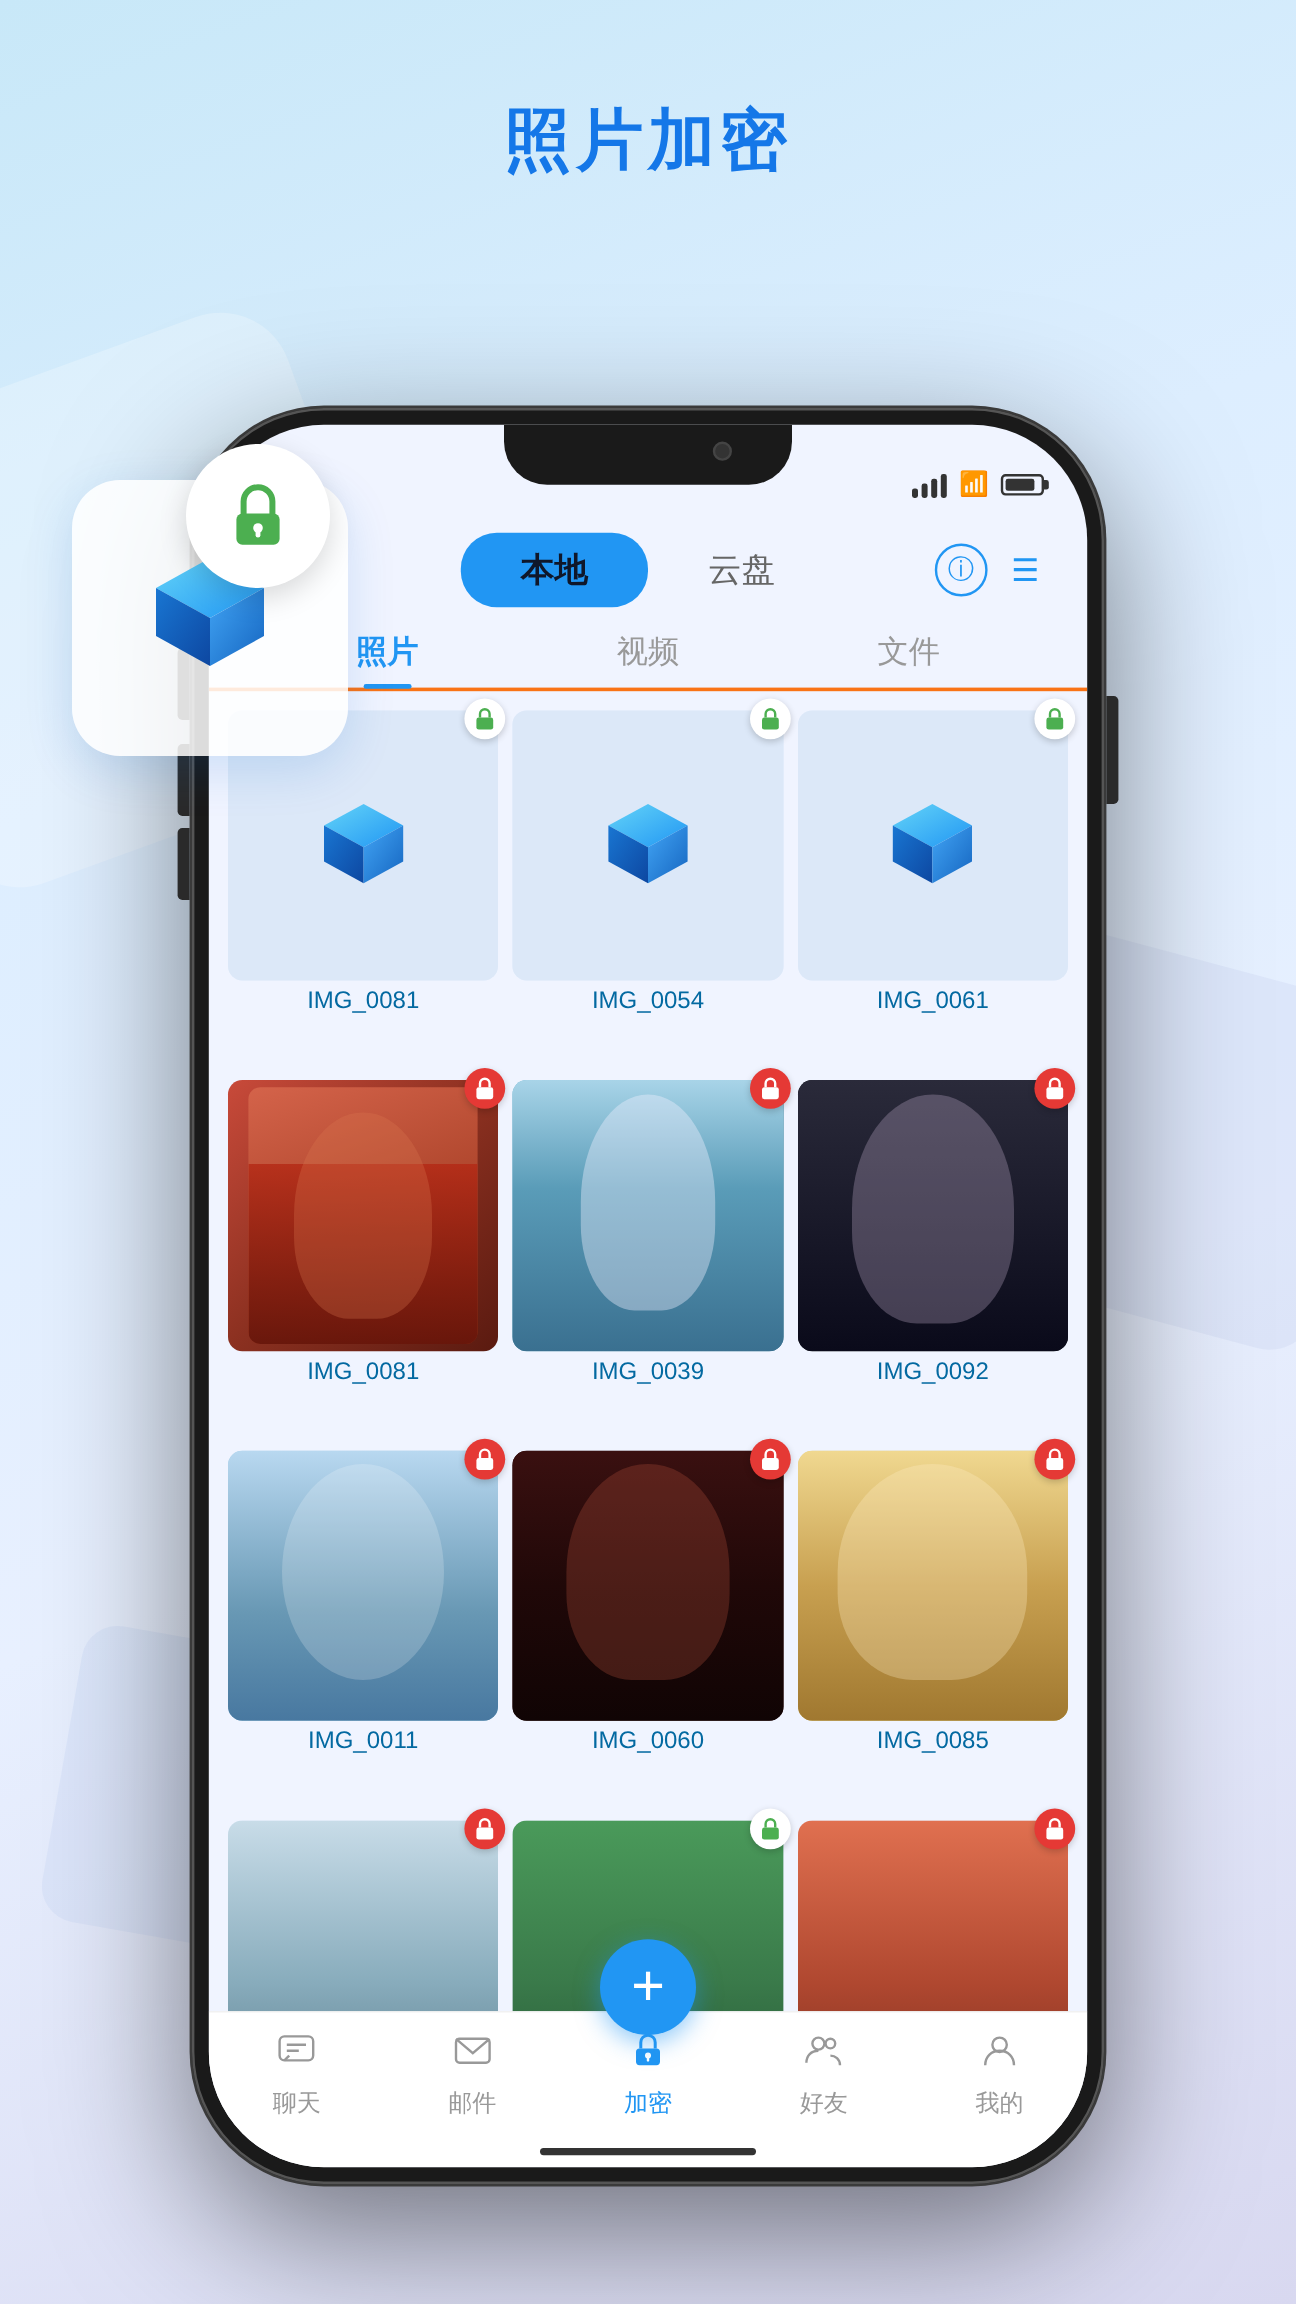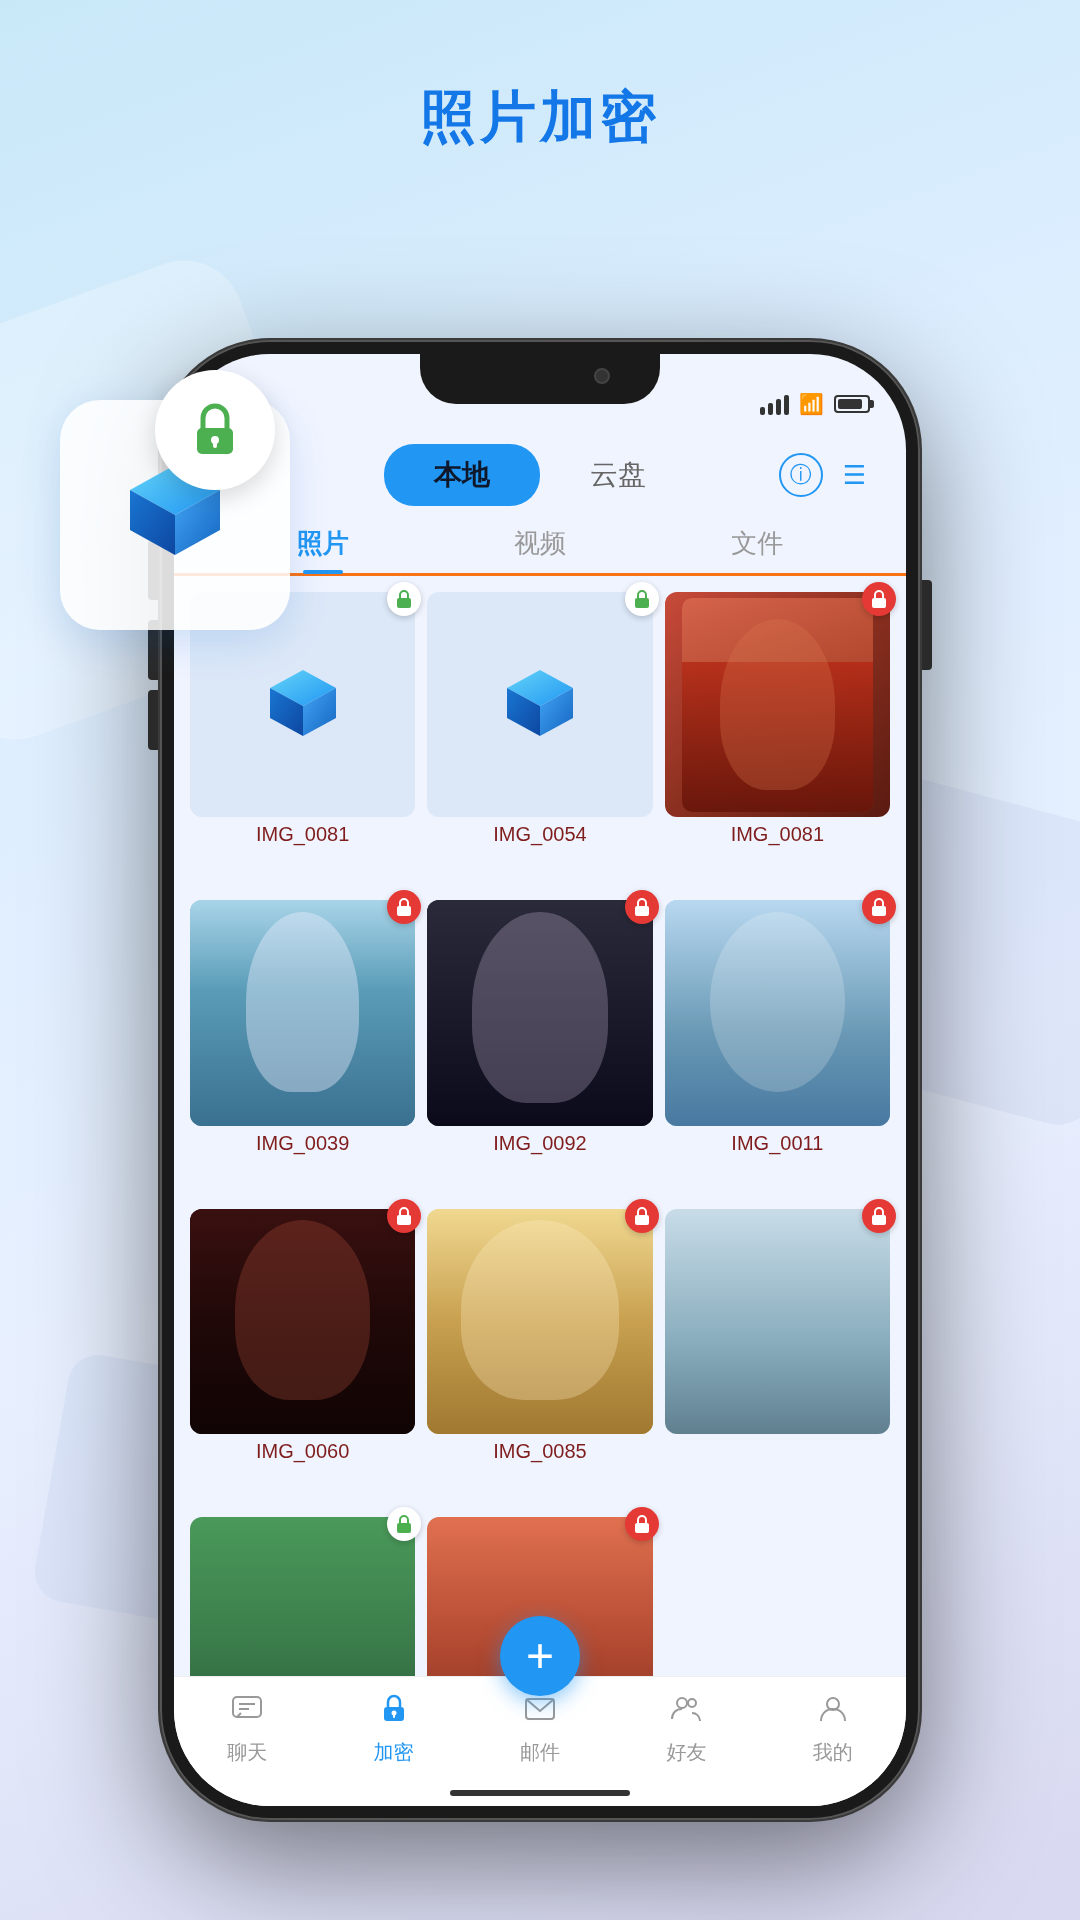--- a/index.html
+++ b/index.html
@@ -341,21 +341,21 @@
       box-shadow: 0 2px 6px rgba(0,0,0,0.2);
     }
     .lock-overlay.red {
       background: #e53935;
     }
     .lock-overlay.green {
       background: white;
     }
     .photo-name {
       font-size: 20px;
-      color: #7f1d1d;
+      color: #0369a1;
       text-align: center;
     }
 
     
     .encrypted-thumb {
       width: 100%;
       height: 100%;
       display: flex;
       align-items: center;
       justify-content: center;
@@ -563,20 +563,38 @@
               <div class="lock-overlay green">
                 <svg width="20" height="20" viewBox="0 0 20 20">
                   <rect x="3" y="9" width="14" height="10" rx="2" fill="#4CAF50"></rect>
                   <path d="M6 9V6a4 4 0 0 1 8 0v3" fill="none" stroke="#4CAF50" stroke-width="2"></path>
                 </svg>
               </div>
             </div>
             <div class="photo-name">IMG_0054</div>
           </div>
 
+          <div class="photo-item">
+            <div class="photo-thumb">
+              <div class="encrypted-thumb">
+                <svg class="cube-svg" viewBox="0 0 90 90">
+                  <polygon points="45,10 78,28 45,46 12,28" fill="url(#ct1)"></polygon>
+                  <polygon points="12,28 45,46 45,76 12,58" fill="url(#cl1)"></polygon>
+                  <polygon points="45,46 78,28 78,58 45,76" fill="url(#cr1)"></polygon>
+                </svg>
+              </div>
+              <div class="lock-overlay green">
+                <svg width="20" height="20" viewBox="0 0 20 20">
+                  <rect x="3" y="9" width="14" height="10" rx="2" fill="#4CAF50"></rect>
+                  <path d="M6 9V6a4 4 0 0 1 8 0v3" fill="none" stroke="#4CAF50" stroke-width="2"></path>
+                </svg>
+              </div>
+            </div>
+            <div class="photo-name">IMG_0061</div>
+          </div>
 
           <div class="photo-item">
             <div class="photo-thumb">
               <div style="width:100%;height:100%;border-radius:12px;background:linear-gradient(135deg,#c84a3a 0%,#8b3020 50%,#5a1a10 100%);display:flex;align-items:center;justify-content:center;">
                 <div style="width:85%;height:95%;background:linear-gradient(160deg,#d4634a,#8b2a10);border-radius:10px;position:relative;overflow:hidden;">
                   <div style="position:absolute;bottom:0;width:100%;height:70%;background:linear-gradient(180deg,rgba(180,40,20,0.8),rgba(100,20,10,0.9));"></div>
                   <div style="position:absolute;top:10%;left:20%;width:60%;height:80%;border-radius:50% 50% 40% 40%;background:rgba(220,120,80,0.3);"></div>
                 </div>
               </div>
               <div class="lock-overlay red">
@@ -729,38 +747,38 @@
               <svg width="32" height="32" viewBox="0 0 32 32">
                 <rect x="2" y="4" width="28" height="20" rx="4" fill="none" stroke="#999" stroke-width="2"></rect>
                 <line x1="8" y1="11" x2="24" y2="11" stroke="#999" stroke-width="2"></line>
                 <line x1="8" y1="16" x2="18" y2="16" stroke="#999" stroke-width="2"></line>
                 <path d="M6 24l4-4" stroke="#999" stroke-width="2"></path>
               </svg>
             </span>
             <span class="nav-label">聊天</span>
           </div>
           <div class="nav-item">
+            <span class="nav-icon">
+              <svg width="32" height="32" viewBox="0 0 32 32">
+                <rect x="2" y="6" width="28" height="20" rx="3" fill="none" stroke="#999" stroke-width="2"></rect>
+                <polyline points="2,6 16,18 30,6" fill="none" stroke="#999" stroke-width="2"></polyline>
+              </svg>
+            </span>
+            <span class="nav-label">邮件</span>
+          </div>
+          <div class="nav-item">
             <span class="nav-icon active">
               <svg width="32" height="32" viewBox="0 0 32 32">
                 <rect x="6" y="14" width="20" height="14" rx="3" fill="#2196F3"></rect>
                 <path d="M10 14v-5a6 6 0 0 1 12 0v5" fill="none" stroke="#2196F3" stroke-width="2.5"></path>
                 <circle cx="16" cy="20" r="2.5" fill="white"></circle>
                 <rect x="15" y="20" width="2" height="5" rx="1" fill="white"></rect>
               </svg>
             </span>
             <span class="nav-label active">加密</span>
-          </div>
-          <div class="nav-item">
-            <span class="nav-icon">
-              <svg width="32" height="32" viewBox="0 0 32 32">
-                <rect x="2" y="6" width="28" height="20" rx="3" fill="none" stroke="#999" stroke-width="2"></rect>
-                <polyline points="2,6 16,18 30,6" fill="none" stroke="#999" stroke-width="2"></polyline>
-              </svg>
-            </span>
-            <span class="nav-label">邮件</span>
           </div>
           <div class="nav-item">
             <span class="nav-icon">
               <svg width="32" height="32" viewBox="0 0 32 32">
                 <circle cx="12" cy="10" r="5" fill="none" stroke="#999" stroke-width="2"></circle>
                 <path d="M2 26c0-6 4-10 10-10" stroke="#999" stroke-width="2" fill="none"></path>
                 <circle cx="22" cy="10" r="4" fill="none" stroke="#999" stroke-width="2"></circle>
                 <path d="M22 20c4 0 8 3 8 8" stroke="#999" stroke-width="2" fill="none"></path>
               </svg>
             </span>

